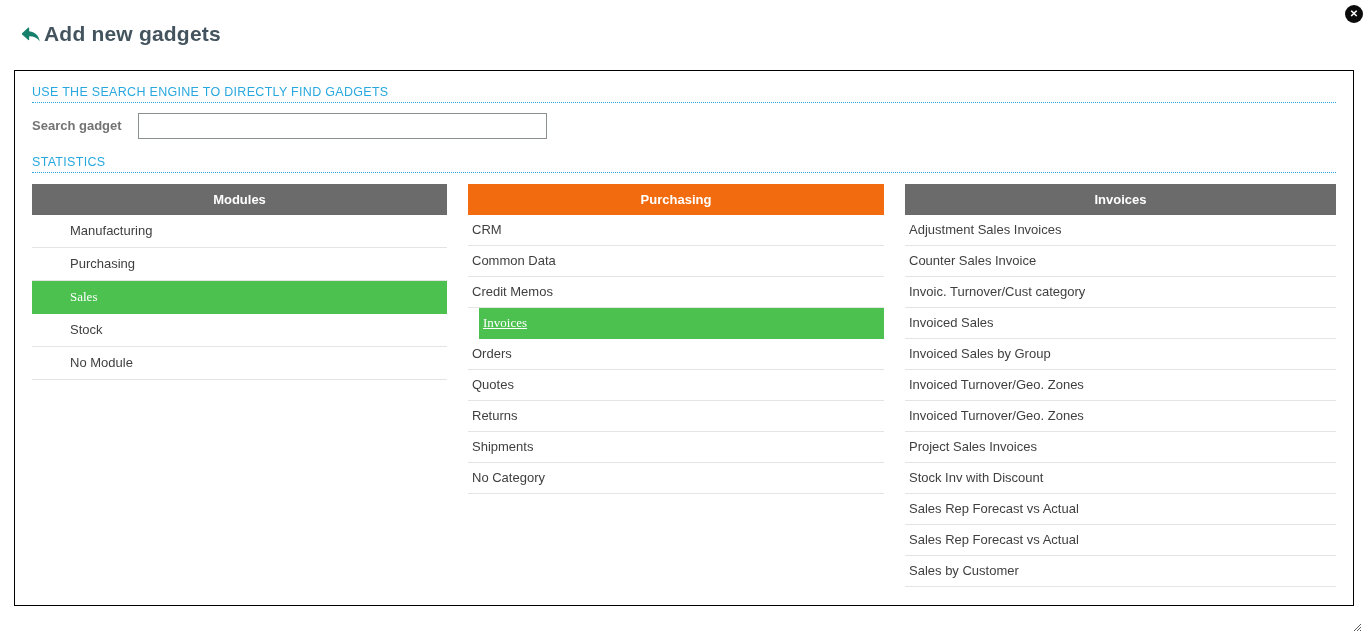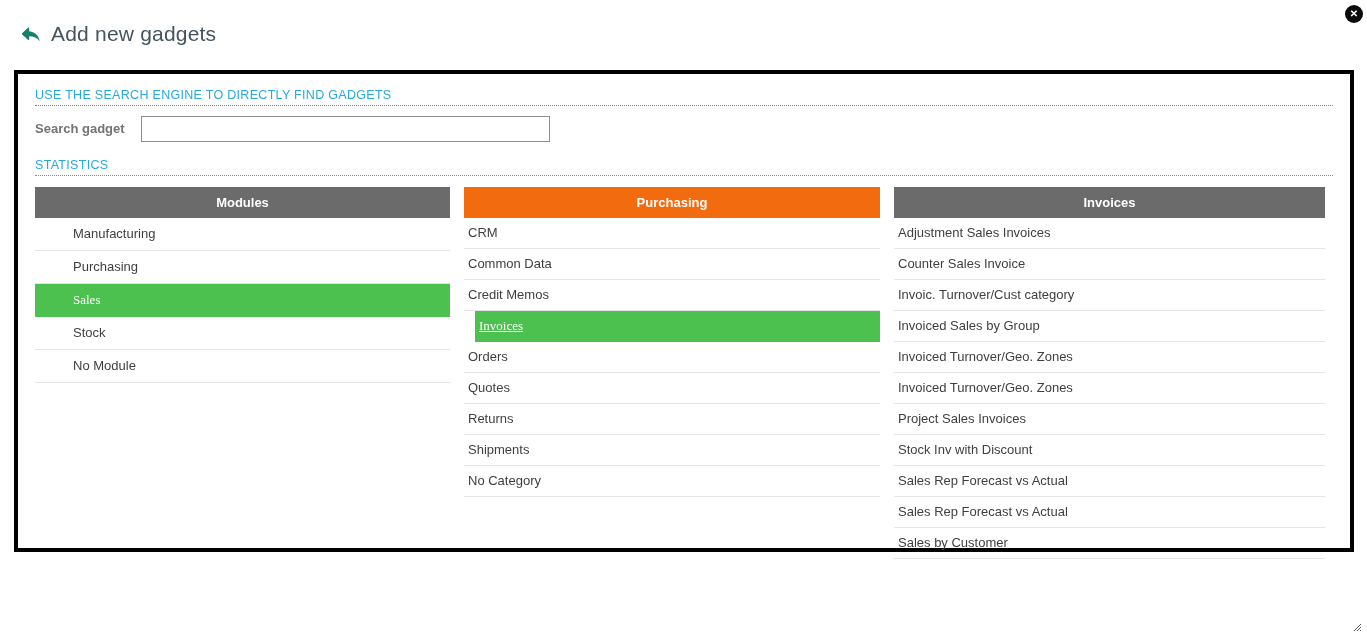--- a/index.html
+++ b/index.html
@@ -14,45 +14,45 @@
   html,body{margin:0;padding:0;background:#fff;}
   body{
     width:1367px;height:632px;position:relative;overflow:hidden;
     font-family:"Liberation Sans",sans-serif;color:#3f3f3f;
   }
 
   
   .top-bar{display:flex;align-items:center;padding:22px 0 10px 18px;}
   .back-btn{width:26px;height:24px;cursor:pointer;flex:0 0 auto;display:flex;align-items:center;justify-content:center;}
   .back-btn svg{width:24px;height:22px;fill:var(--back-arrow);}
-  .page-title{font-size:21px;font-weight:400;color:var(--title-text);margin-left:7px;letter-spacing:0.2px;}
+  .page-title{font-size:21px;font-weight:700;color:var(--title-text);letter-spacing:0.2px;}
   .close-btn{
     position:absolute;top:5px;right:4px;width:18px;height:18px;border-radius:50%;
     background:#0b0b0b;color:#fff;display:flex;align-items:center;justify-content:center;
     font-size:10px;font-weight:bold;cursor:pointer;line-height:1;
   }
 
   
   .panel{
-    position:absolute;left:14px;right:13px;top:70px;height:482px;
-    border:4px solid #000000;background:#fff;padding:14px 17px 16px 17px;
+    position:absolute;left:14px;right:13px;top:70px;height:536px;
+    border:1px solid #000000;background:#fff;padding:14px 17px 16px 17px;
   }
   .section-title{
     color:var(--accent-blue);font-size:12.5px;font-weight:400;letter-spacing:0.3px;
     border-bottom:1px dotted var(--accent-blue);padding-bottom:3px;margin:0 0 9px 0;
   }
   .search-row{display:flex;align-items:center;margin:0 0 16px 0;height:27px;}
   .search-label{font-size:13px;font-weight:bold;color:#737373;width:106px;flex:0 0 auto;}
   .search-input{
     width:409px;height:26px;border:1px solid #8a9090;outline:none;
     font-family:"Liberation Sans",sans-serif;font-size:13px;padding:0 5px;
   }
 
   
-  .columns{display:flex;gap:14px;margin-top:11px;}
+  .columns{display:flex;gap:14px;margin-top:11px;justify-content:space-between;}
   .col{flex:0 0 auto;}
   .col-modules{width:415px;}
   .col-categories{width:416px;}
   .col-gadgets{width:431px;}
   .col-header{
     height:31px;line-height:31px;text-align:center;color:#fff;
     font-size:13px;font-weight:bold;
   }
   .col-modules .col-header,.col-gadgets .col-header{background:var(--header-gray);}
   .col-categories .col-header{background:var(--header-orange);}
@@ -123,20 +123,21 @@
           <div class="list-item">Shipments</div>
           <div class="list-item">No Category</div>
         </div>
     </div>
     <div class="col col-gadgets">
       <div class="col-header">Invoices</div>
       <div>
           <div class="list-item">Adjustment Sales Invoices</div>
           <div class="list-item">Counter Sales Invoice</div>
           <div class="list-item">Invoic. Turnover/Cust category</div>
+          <div class="list-item">Invoiced Sales</div>
           <div class="list-item">Invoiced Sales by Group</div>
           <div class="list-item">Invoiced Turnover/Geo. Zones</div>
           <div class="list-item">Invoiced Turnover/Geo. Zones</div>
           <div class="list-item">Project Sales Invoices</div>
           <div class="list-item">Stock Inv with Discount</div>
           <div class="list-item">Sales Rep Forecast vs Actual</div>
           <div class="list-item">Sales Rep Forecast vs Actual</div>
           <div class="list-item">Sales by Customer</div>
         </div>
     </div>

